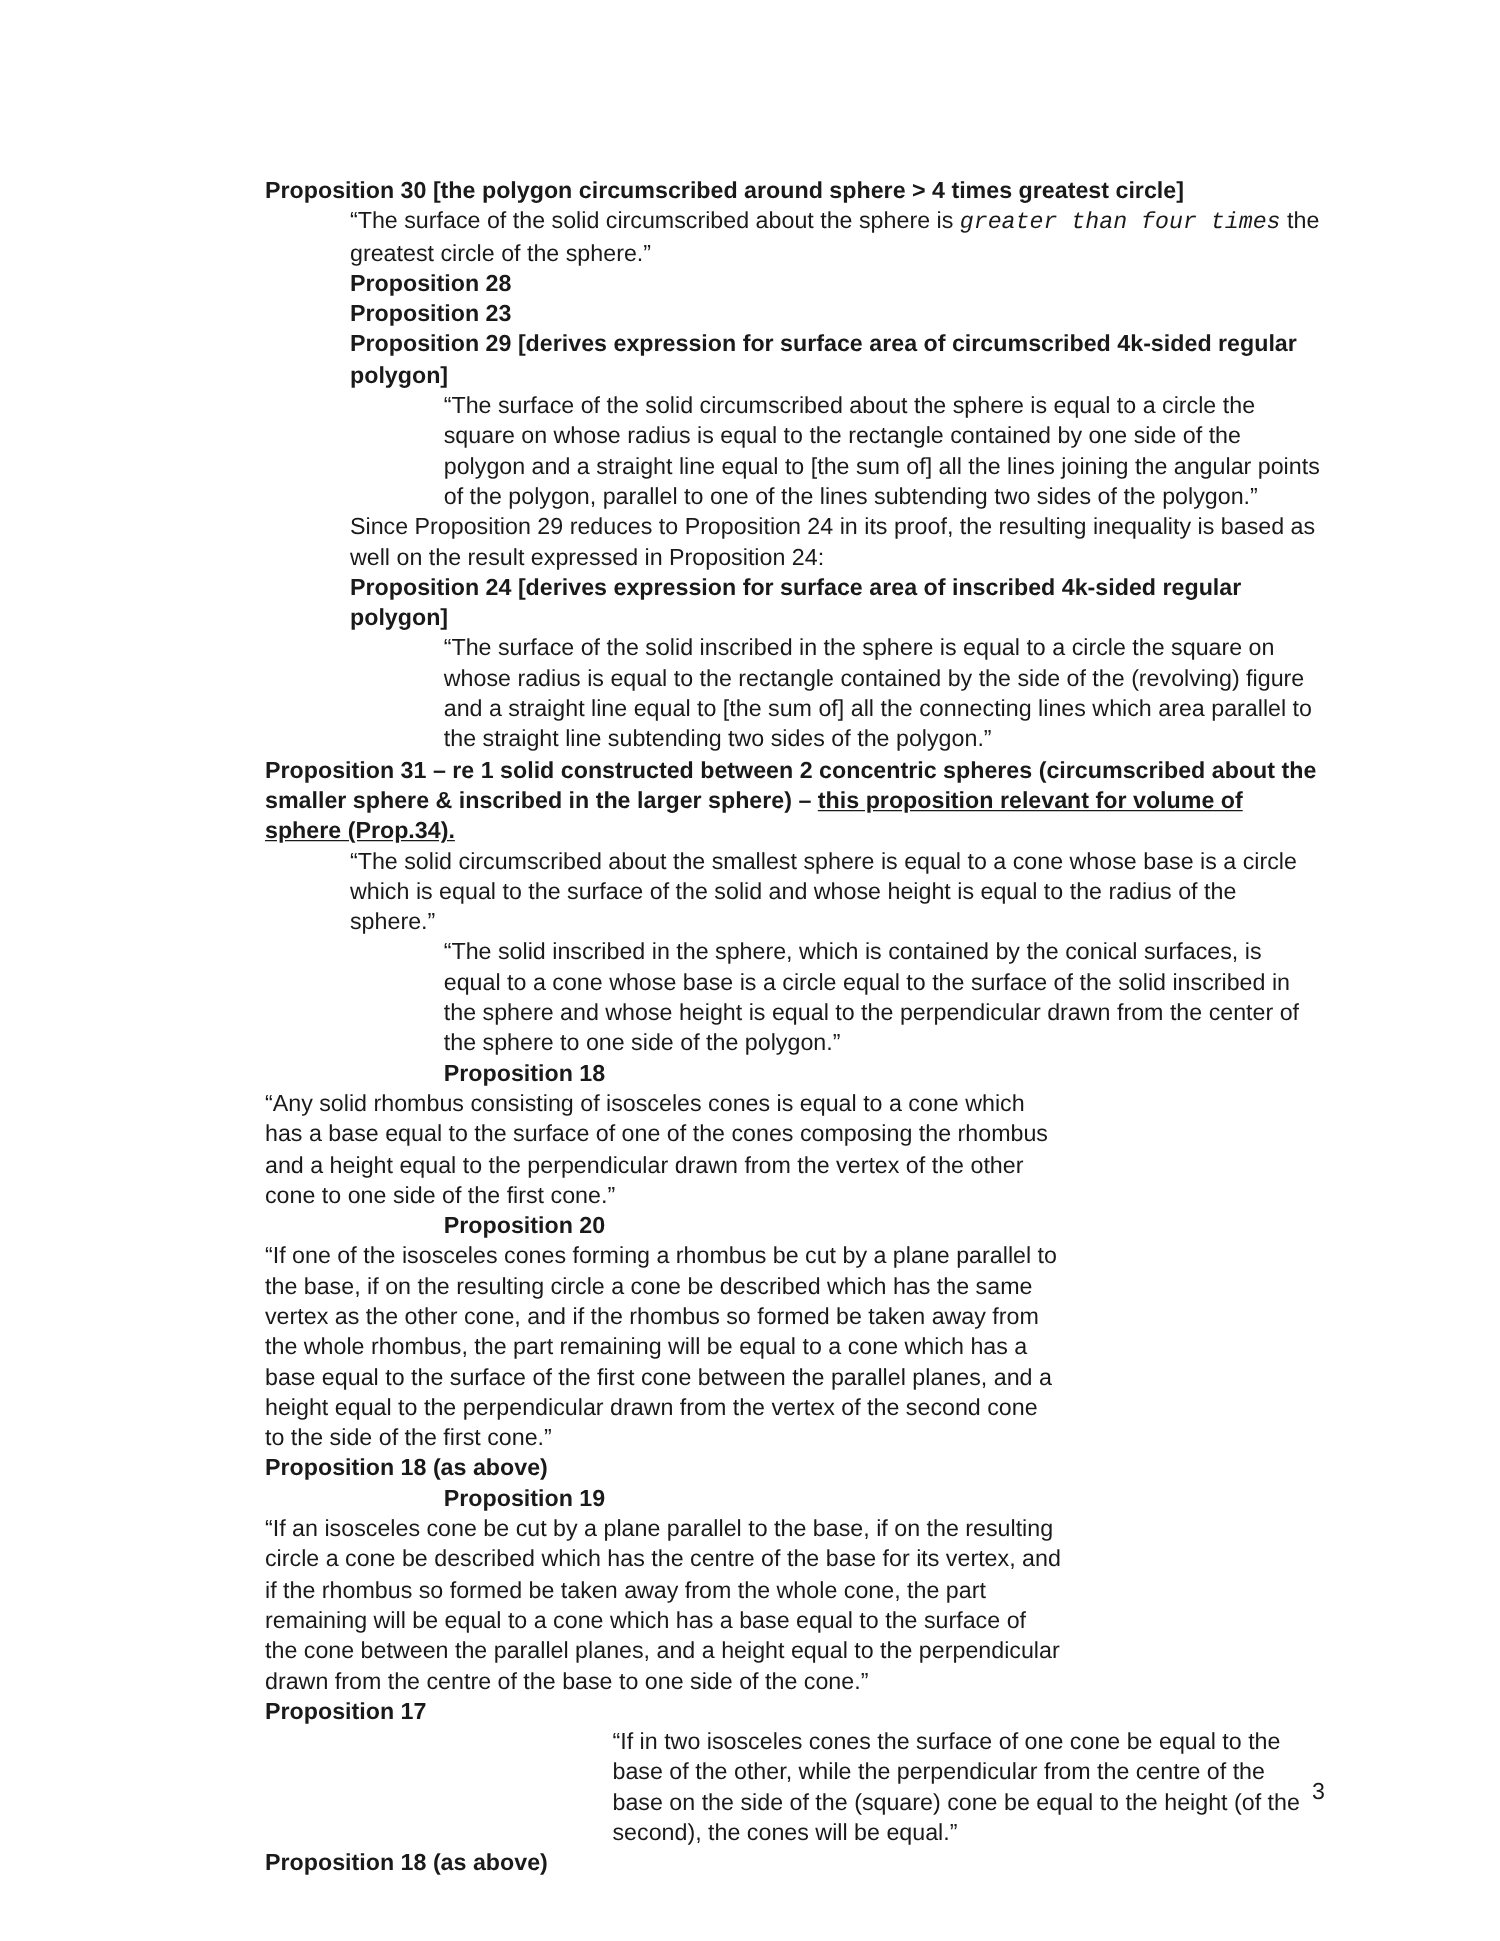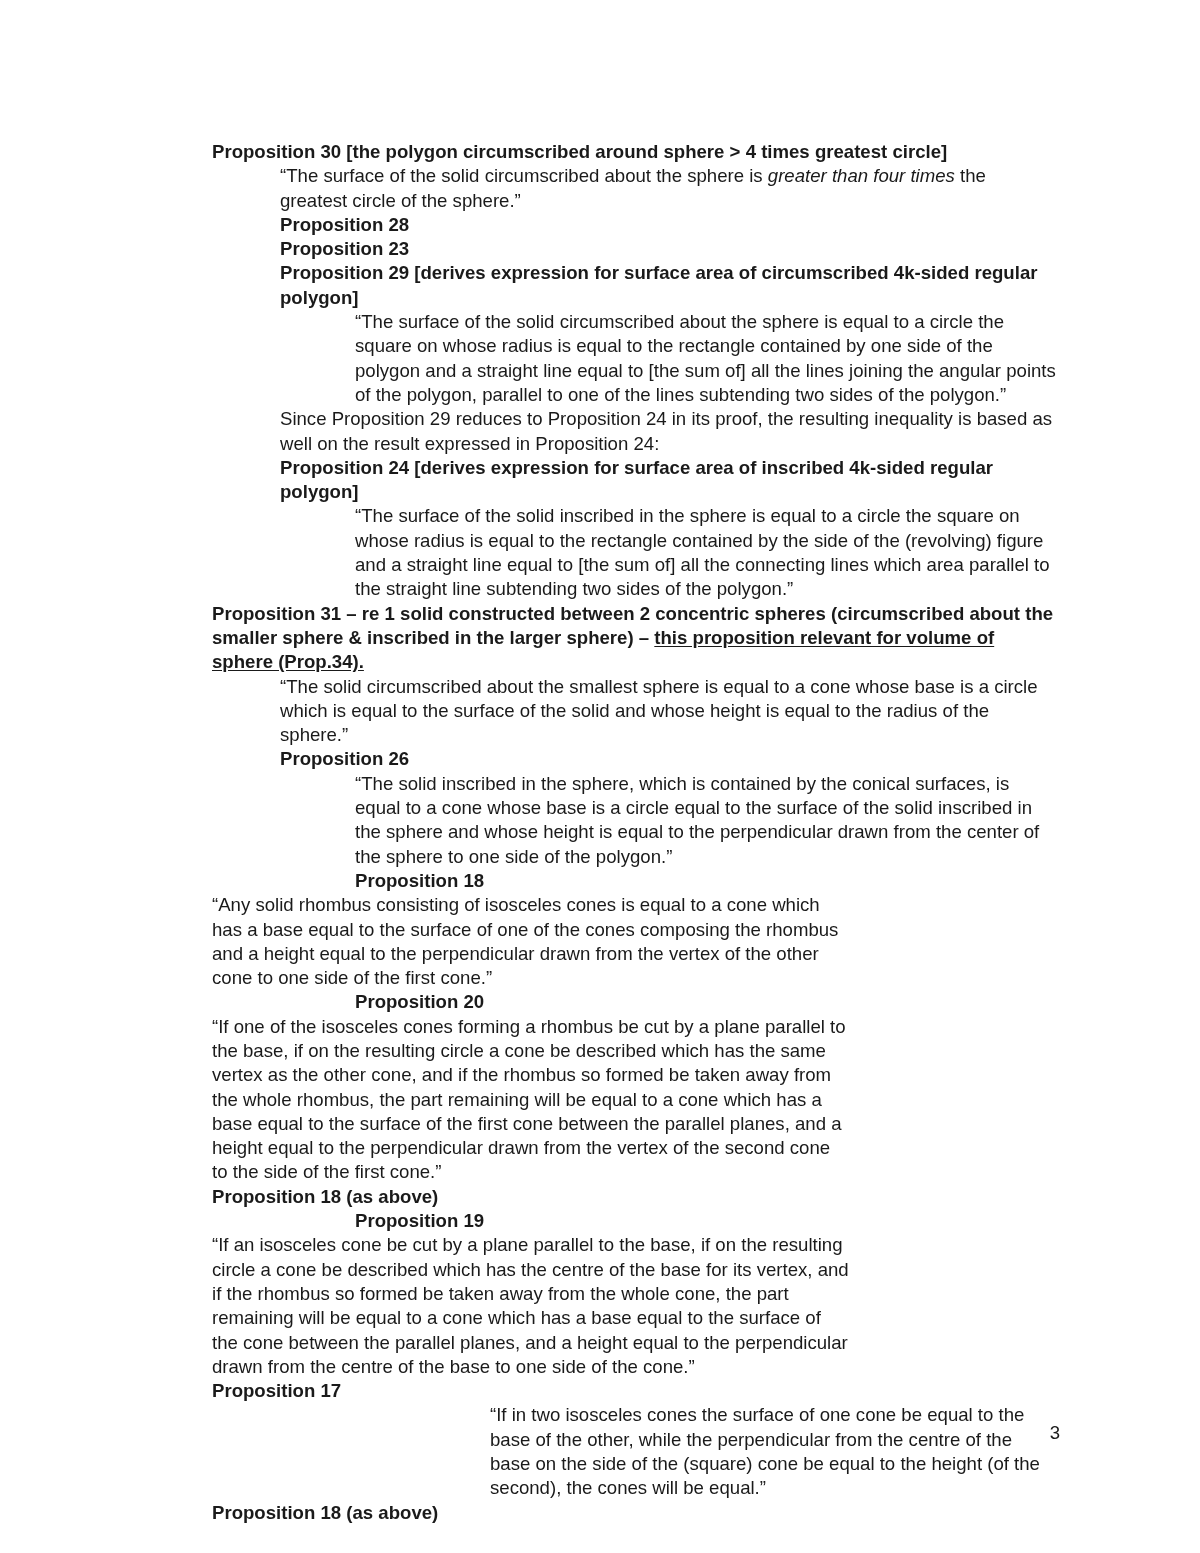--- a/index.html
+++ b/index.html
@@ -34,21 +34,21 @@
     padding: 0;
   }
   
   .lv0 { margin-left: 0px;   width: 845px; }
   .lv1 { margin-left: 68px;  width: 777px; }
   .lv2 { margin-left: 143px; width: 702px; }
   .lv3 { width: 637px; }
   .lv4 { margin-left: 278px; width: 567px; }
 
   .bold { font-weight: bold; }
-  .ital { font-style: italic; }
+  .ital { font-style: italic; font-family: Liberation Mono, monospace; }
   .ul   { text-decoration: underline; text-underline-offset: 2px; }
   .reg  { font-weight: bold; }
 
   .page-number {
     position: absolute;
     right: 140px;
     bottom: 108px;
     font-size: 18.6px;
     line-height: 24px;
     color: #1a1a1a;
@@ -63,21 +63,20 @@
       <p class="blk lv1"><span>“The surface of the solid circumscribed about the sphere is </span><span class="ital">greater than four times</span><span> the greatest circle of the sphere.”</span></p>
       <p class="blk lv1"><span class="bold">Proposition 28</span></p>
       <p class="blk lv1"><span class="bold">Proposition 23</span></p>
       <p class="blk lv1"><span class="bold">Proposition 29 [derives expression for surface area of circumscribed 4k-sided regular polygon]</span></p>
       <p class="blk lv2"><span>“The surface of the solid circumscribed about the sphere is equal to a circle the square on whose radius is equal to the rectangle contained by one side of the polygon and a straight line equal to [the sum of] all the lines joining the angular points of the polygon, parallel to one of the lines subtending two sides of the polygon.”</span></p>
       <p class="blk lv1"><span>Since Proposition 29 reduces to Proposition 24 in its proof, the resulting inequality is based as well on the result expressed in Proposition 24:</span></p>
       <p class="blk lv1"><span class="bold">Proposition 24 [derives expression for surface area of inscribed 4k-sided regular polygon]</span></p>
       <p class="blk lv2"><span>“The surface of the solid inscribed in the sphere is equal to a circle the square on whose radius is equal to the rectangle contained by the side of the (revolving) figure and a straight line equal to [the sum of] all the connecting lines which area parallel to the straight line subtending two sides of the polygon.”</span></p>
       <p class="blk lv0"><span class="bold">Proposition 31 – re 1 solid constructed between 2 concentric spheres (circumscribed about the smaller sphere &amp; inscribed in the larger sphere) – </span><span class="bold ul">this proposition relevant for volume of sphere (Prop.34).</span></p>
       <p class="blk lv1"><span>“The solid circumscribed about the smallest sphere is equal to a cone whose base is a circle which is equal to the surface of the solid and whose height is equal to the radius of the sphere.”</span></p>
-      <p class="blk lv1"><span class="bold">Proposition 26</span></p>
       <p class="blk lv2"><span>“The solid inscribed in the sphere, which is contained by the conical surfaces, is equal to a cone whose base is a circle equal to the surface of the solid inscribed in the sphere and whose height is equal to the perpendicular drawn from the center of the sphere to one side of the polygon.”</span></p>
       <p class="blk lv2"><span class="bold">Proposition 18</span></p>
       <p class="blk lv3"><span>“Any solid rhombus consisting of isosceles cones is equal to a cone which has a base equal to the surface of one of the cones composing the rhombus and a height equal to the perpendicular drawn from the vertex of the other cone to one side of the first cone.”</span></p>
       <p class="blk lv2"><span class="bold">Proposition 20</span></p>
       <p class="blk lv3"><span>“If one of the isosceles cones forming a rhombus be cut by a plane parallel to the base, if on the resulting circle a cone be described which has the same vertex as the other cone, and if the rhombus so formed be taken away from the whole rhombus, the part remaining will be equal to a cone which has a base equal to the surface of the first cone between the parallel planes, and a height equal to the perpendicular drawn from the vertex of the second cone to the side of the first cone.”</span></p>
       <p class="blk lv3"><span class="bold">Proposition 18</span><span class="reg"> (as above)</span></p>
       <p class="blk lv2"><span class="bold">Proposition 19</span></p>
       <p class="blk lv3"><span>“If an isosceles cone be cut by a plane parallel to the base, if on the resulting circle a cone be described which has the centre of the base for its vertex, and if the rhombus so formed be taken away from the whole cone, the part remaining will be equal to a cone which has a base equal to the surface of the cone between the parallel planes, and a height equal to the perpendicular drawn from the centre of the base to one side of the cone.”</span></p>
       <p class="blk lv3"><span class="bold">Proposition 17</span></p>
       <p class="blk lv4"><span>“If in two isosceles cones the surface of one cone be equal to the base of the other, while the perpendicular from the centre of the base on the side of the (square) cone be equal to the height (of the second), the cones will be equal.”</span></p>

